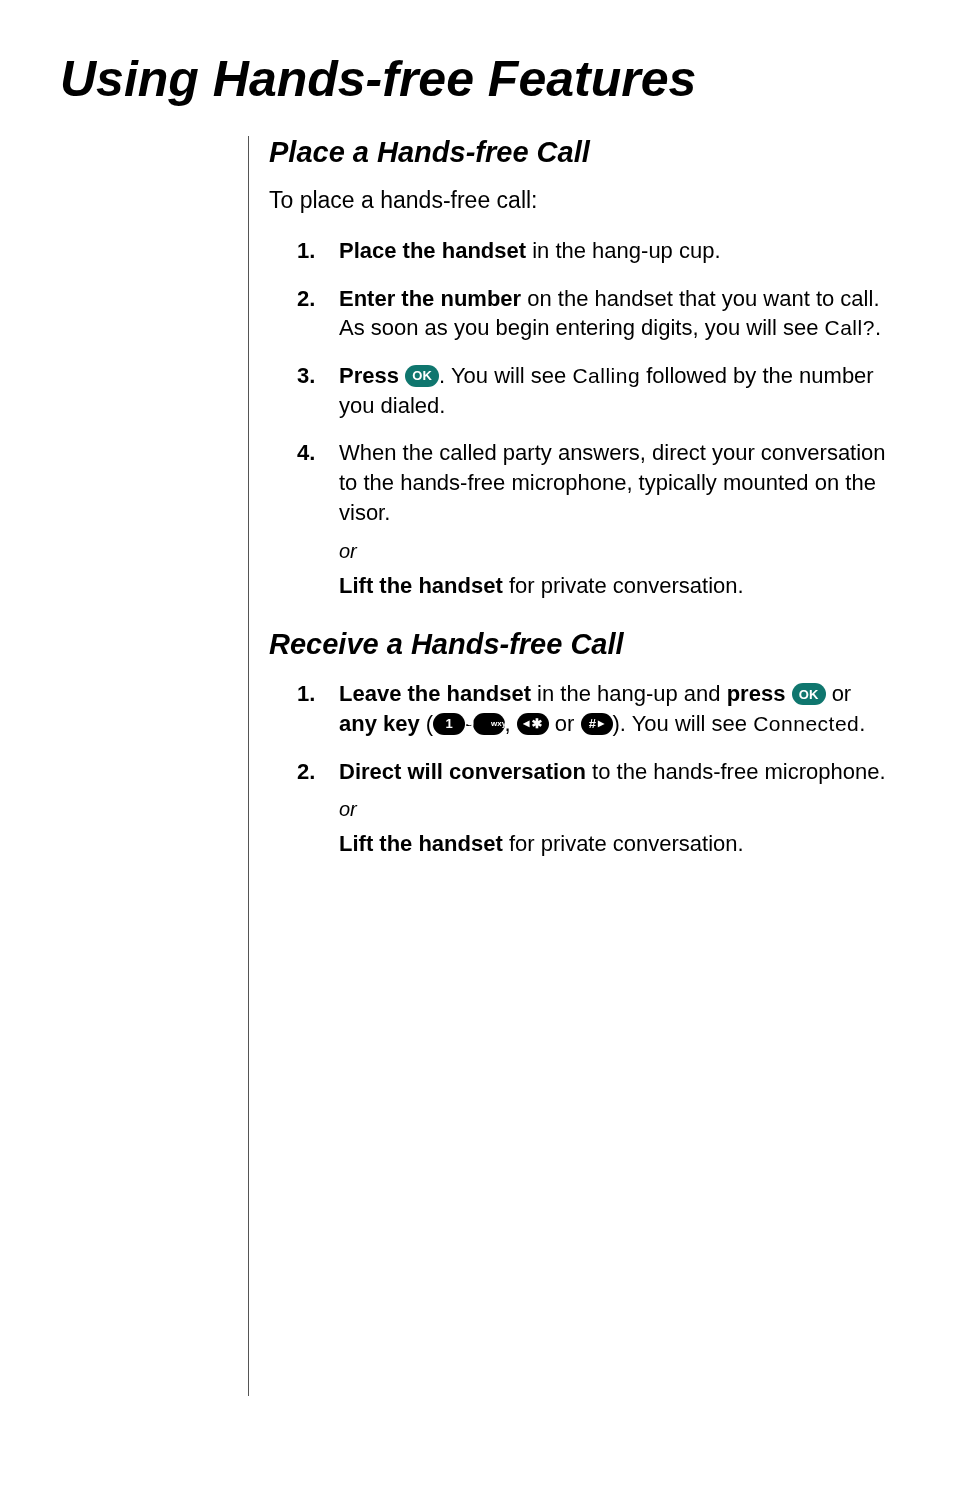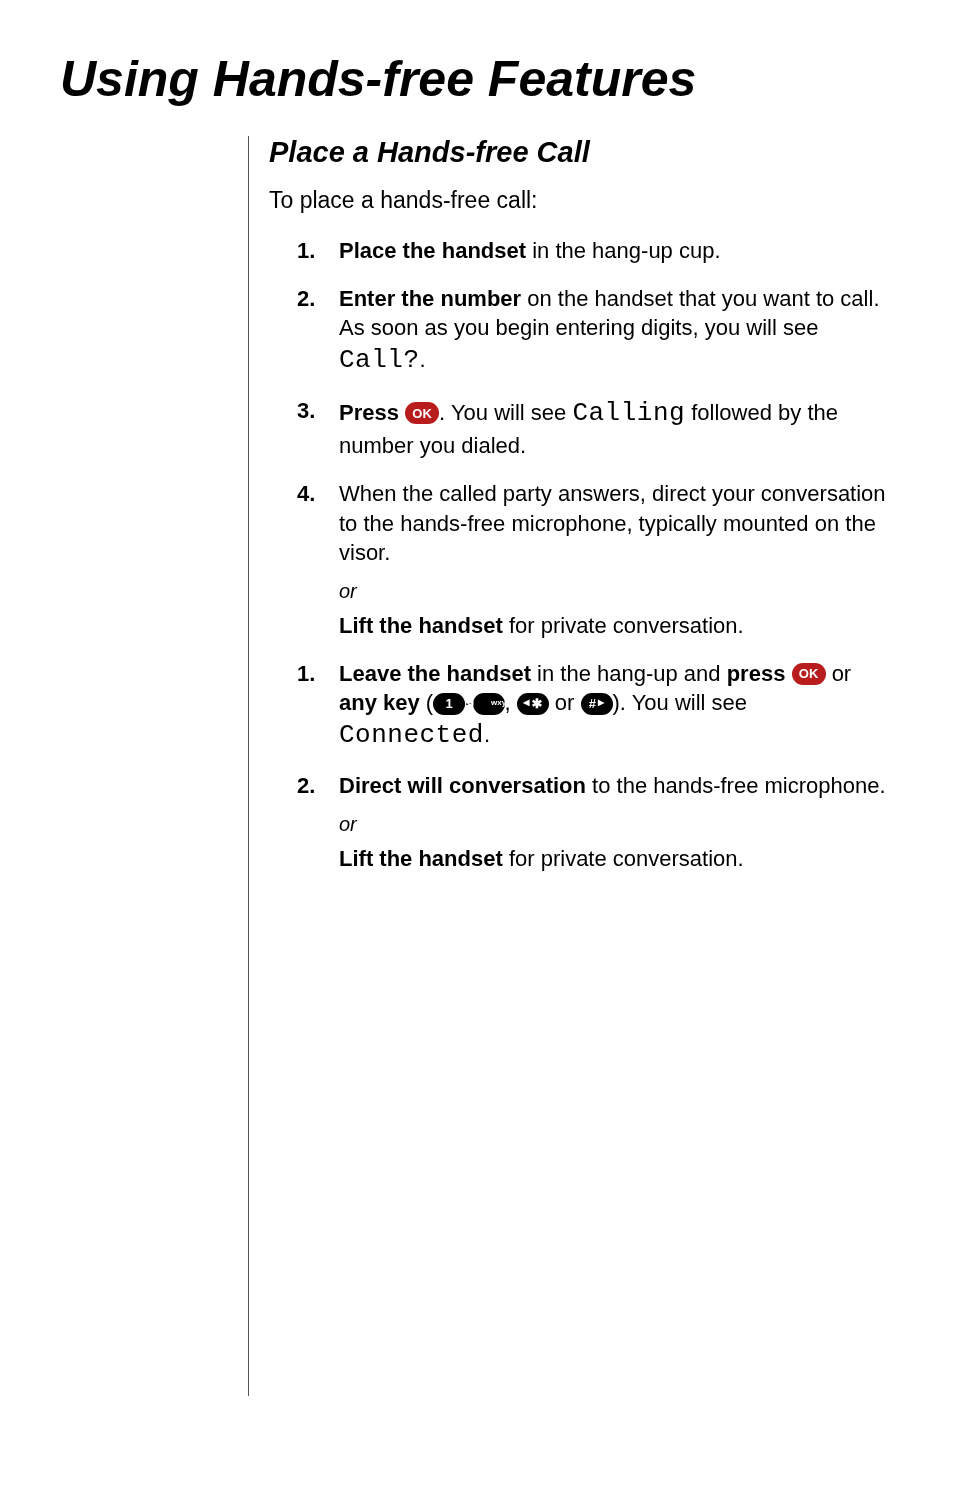--- a/index.html
+++ b/index.html
@@ -51,36 +51,36 @@
   }
   .stepnum {
     position: absolute;
     left: 0;
     top: 0;
     font-weight: 700;
     font-size: 22px;
   }
   .b { font-weight: 700; }
   .lcd {
-    font-family: Liberation Mono, monospace;
+    font-family: Liberation Sans, sans-serif;
     letter-spacing: 0.5px;
-    font-size: 26px;
+    font-size: 21px;
   }
   .or-sep {
     font-size: 20px;
     font-style: italic;
     padding-left: 42px;
     margin-bottom: 8px;
     margin-top: -6px;
   }
   .icon-ok {
     display: inline-flex;
     width: 34px;
     height: 22px;
-    background: #b91c1c;
+    background: #0f766e;
     color: #fff;
     border-radius: 11px;
     font-size: 13px;
     font-weight: 700;
     align-items: center;
     justify-content: center;
     vertical-align: middle;
     position: relative;
     top: -1px;
   }
@@ -133,20 +133,21 @@
     <span class="stepnum">4.</span>
     <span>When the called party answers, direct your conversation to the hands-free microphone, typically mounted on the visor.</span>
   </div>
 
   <div class="or-sep">or</div>
 
   <div class="step">
     <span class="b">Lift the handset</span><span> for private conversation.</span>
   </div>
 
+  <div class="h2 second">Receive a Hands-free Call</div>
 
   <div class="step">
     <span class="stepnum">1.</span>
     <span class="b">Leave the handset</span><span> in the hang-up and </span><span class="b">press</span><span> </span><span class="icon-ok">OK</span><span> or </span><span class="b">any key</span><span> (</span><span class="icon-key">
         <span class="main">1</span>
       </span><span>-</span><span class="icon-key">
         <span class="main">9</span>
         <span class="sup">wxyz</span>
       </span><span>, </span><span class="icon-key icon-star">
         <span class="main">✱</span>

